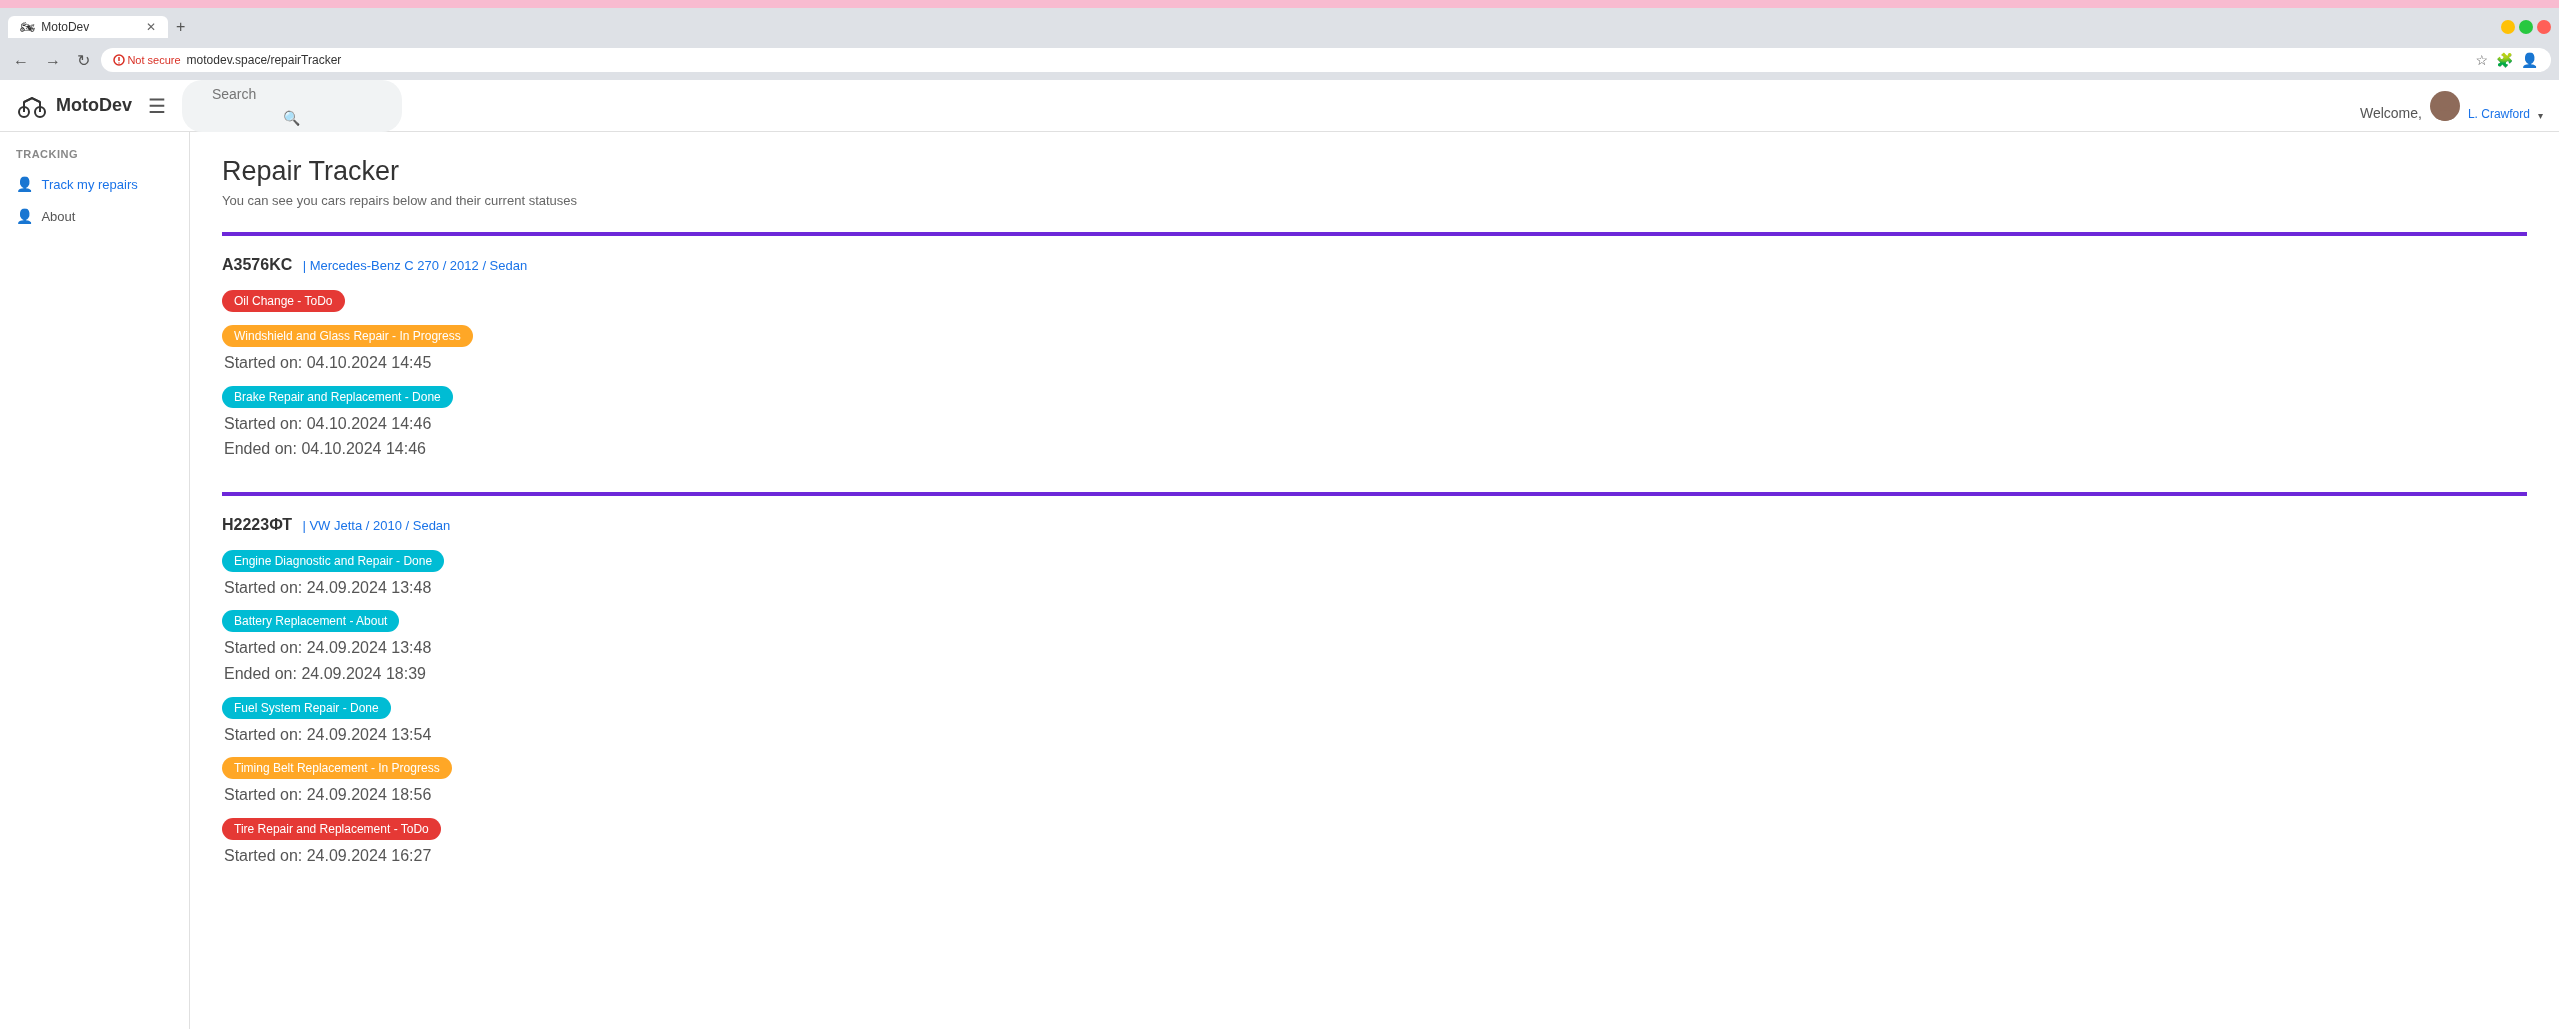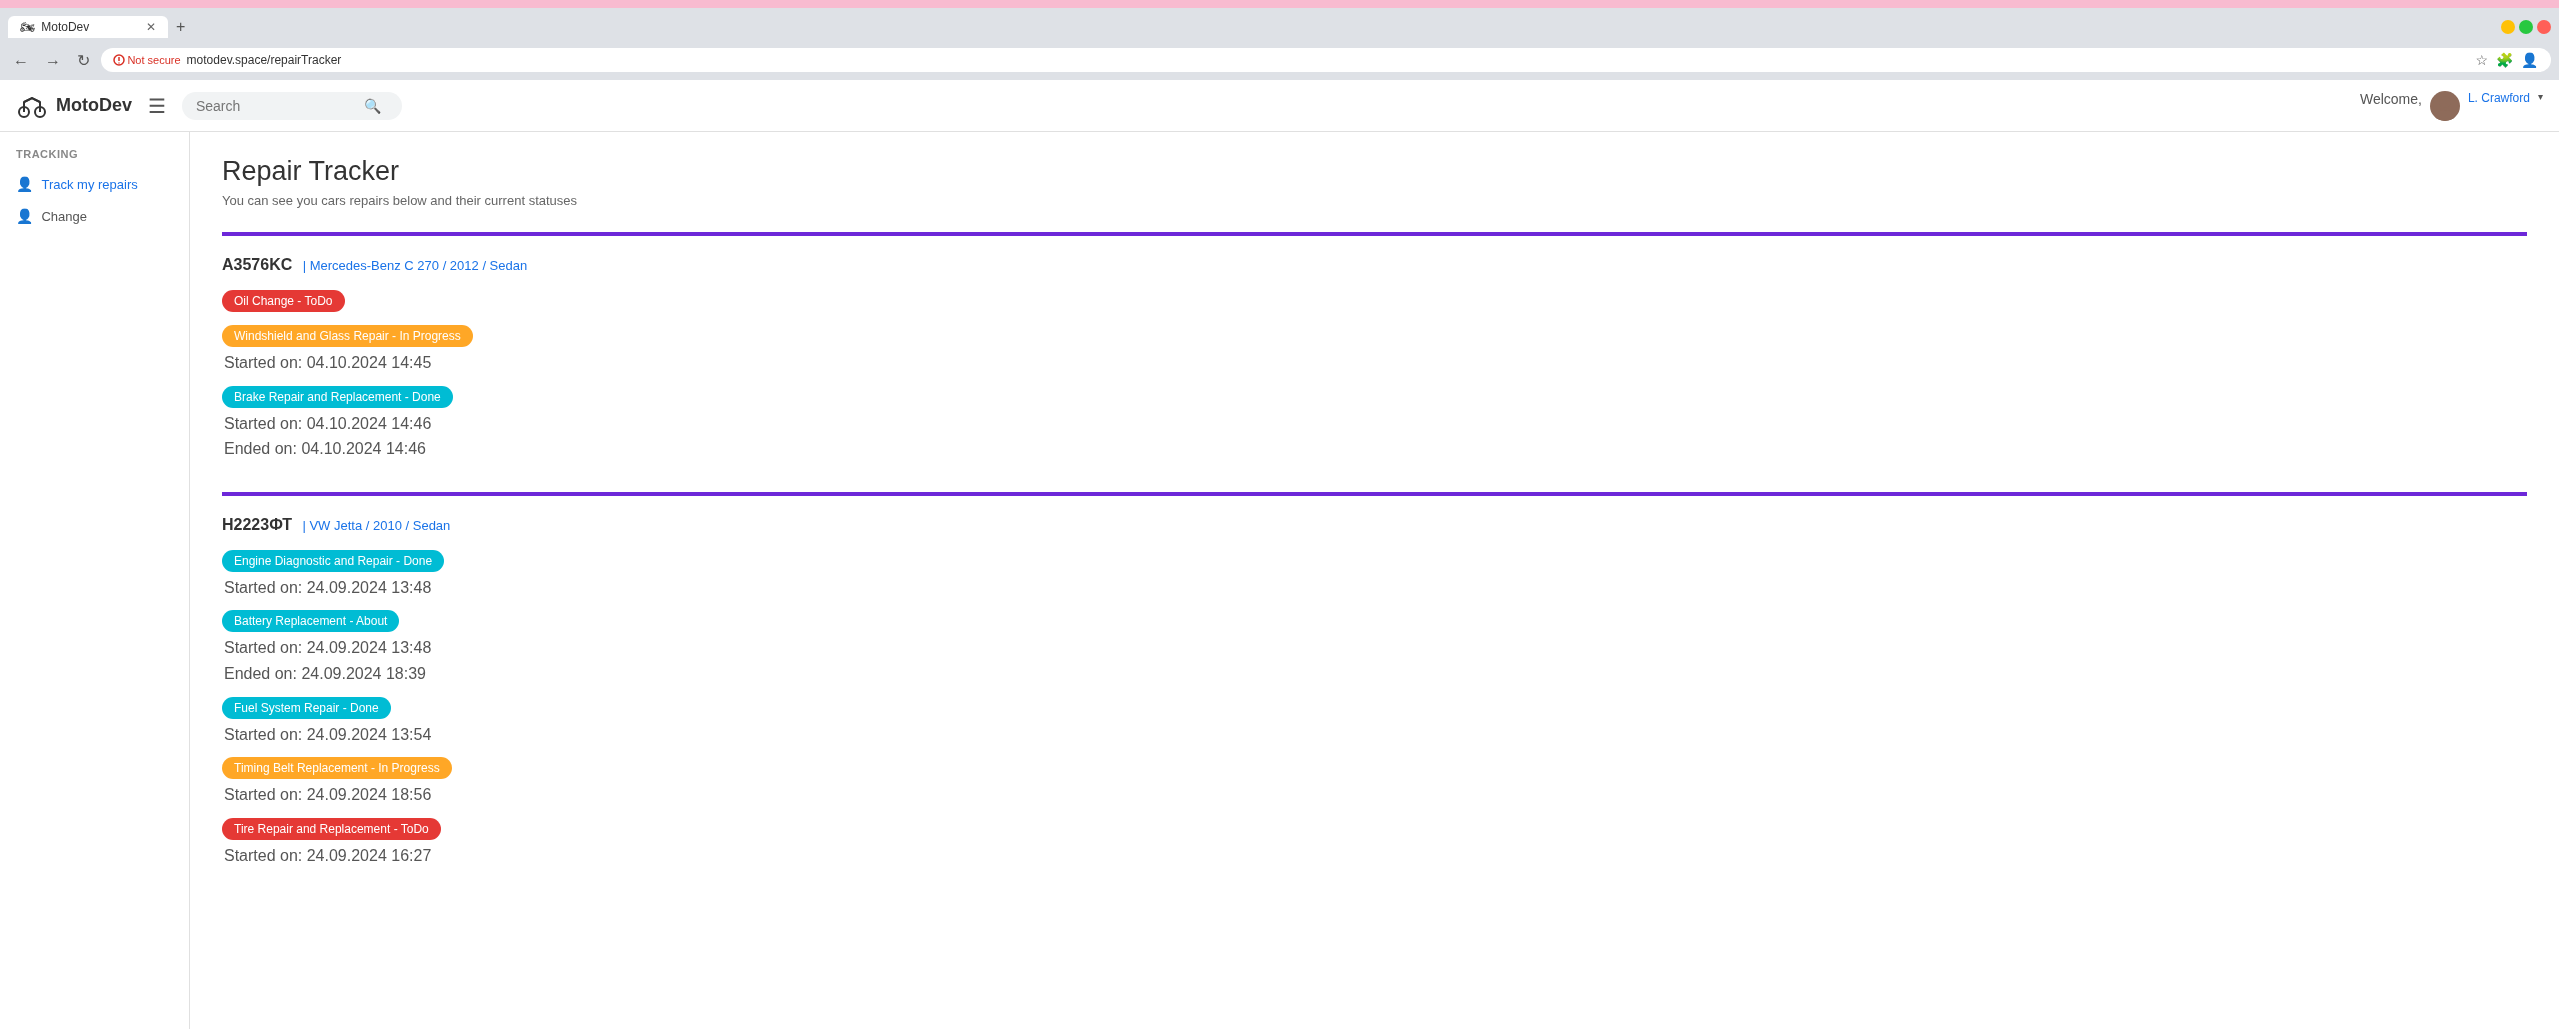--- a/index.html
+++ b/index.html
@@ -20,24 +20,24 @@
     .not-secure { color: #d93025; font-size: 11px; display: flex; align-items: center; gap: 2px; }
     .url-text { color: #333; font-size: 12px; }
     .address-actions { display: flex; gap: 4px; margin-left: auto; }
     .addr-icon { color: #555; font-size: 14px; cursor: pointer; }
 
     
     .app-header { display: flex; align-items: center; background: #fff; padding: 8px 16px; border-bottom: 1px solid #e0e0e0; height: 52px; }
     .logo-area { display: flex; align-items: center; gap: 8px; font-weight: bold; font-size: 18px; color: #333; }
     .logo-icon { width: 32px; height: 32px; }
     .hamburger { background: none; border: none; cursor: pointer; font-size: 20px; color: #555; margin-left: 16px; }
-    .search-bar { display: flex; align-items: center; background: #f1f3f4; border-radius: 20px; padding: 6px 14px; gap: 8px; margin-left: 16px; width: 220px; }
+    .search-bar { display: flex; align-items: center; background: #f1f3f4; border-radius: 20px; padding: 6px 14px; gap: 8px; margin-left: 16px; width: 220px; flex-direction: column; }
     .search-bar input { background: none; border: none; outline: none; font-size: 14px; color: #333; width: 160px; }
     .search-icon-btn { color: #666; font-size: 14px; }
-    .header-right { margin-left: auto; display: flex; align-items: flex-start; gap: 8px; font-size: 14px; color: #333; }
+    .header-right { margin-left: auto; display: flex; align-items: flex-end; gap: 8px; font-size: 14px; color: #333; }
     .welcome-text { color: #555; }
     .user-avatar { width: 30px; height: 30px; border-radius: 50%; background: #8e6b5a; display: flex; align-items: center; justify-content: center; overflow: hidden; }
     .user-name { color: #1a73e8; font-size: 12px; }
     .dropdown-arrow { color: #555; font-size: 10px; }
 
     
     .main-layout { display: flex; height: calc(100vh - 52px - 72px); overflow: hidden; }
     .sidebar { width: 190px; background: #fff; border-right: 1px solid #e0e0e0; padding: 16px 0; flex-shrink: 0; }
     .sidebar-section-label { font-size: 11px; font-weight: bold; color: #888; padding: 0 16px 8px; text-transform: uppercase; letter-spacing: 0.5px; }
     .sidebar-item { display: flex; align-items: center; gap: 8px; padding: 8px 16px; cursor: pointer; color: #555; font-size: 13px; }
@@ -134,21 +134,21 @@
 <div class="main-layout">
 
   <div class="sidebar">
     <div class="sidebar-section-label">TRACKING</div>
     <div class="sidebar-item active">
       <span class="sidebar-item-icon">👤</span>
       <span>Track my repairs</span>
     </div>
     <div class="sidebar-item">
       <span class="sidebar-item-icon">👤</span>
-      <span>Change</span>
+      <span>About</span>
     </div>
   </div>
 
   <div class="content-area">
     <h1 class="page-title">Repair Tracker</h1>
     <p class="page-subtitle">You can see you cars repairs below and their current statuses</p>
 
     <div id="cars-container">
         <div class="car-section">
           <div class="car-id">A3576KC <span>| Mercedes-Benz C 270 / 2012 / Sedan</span></div>

